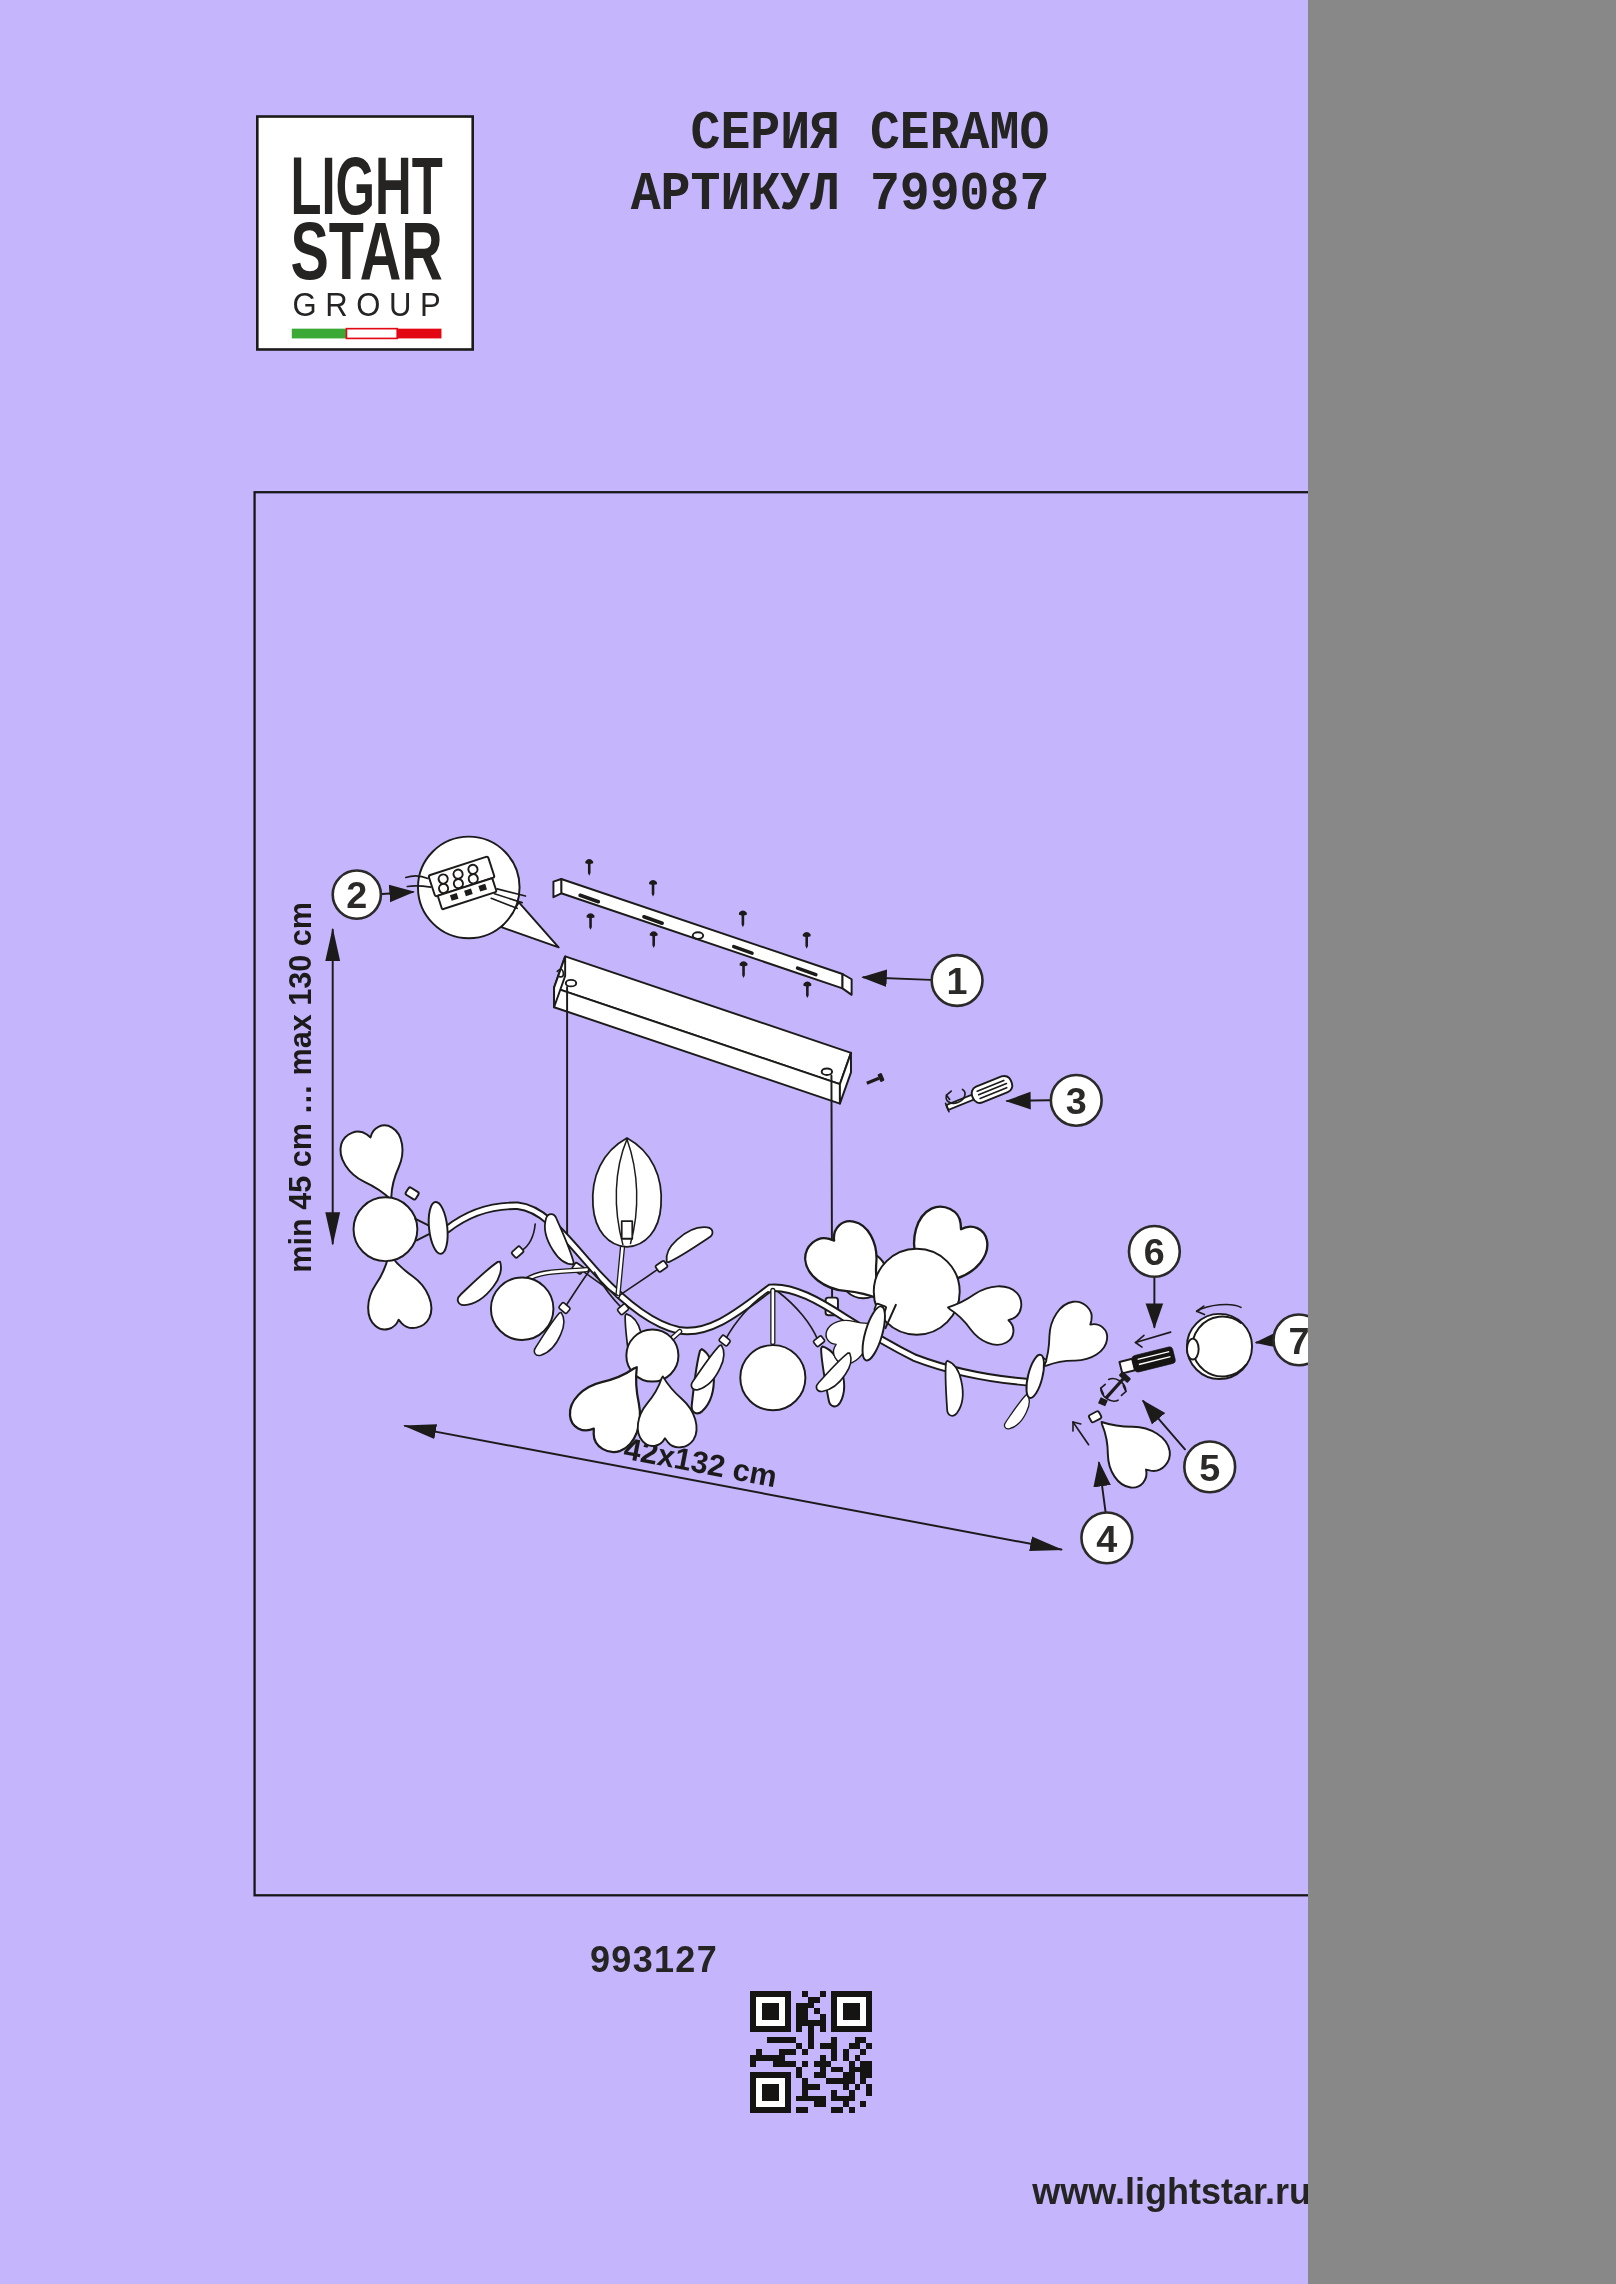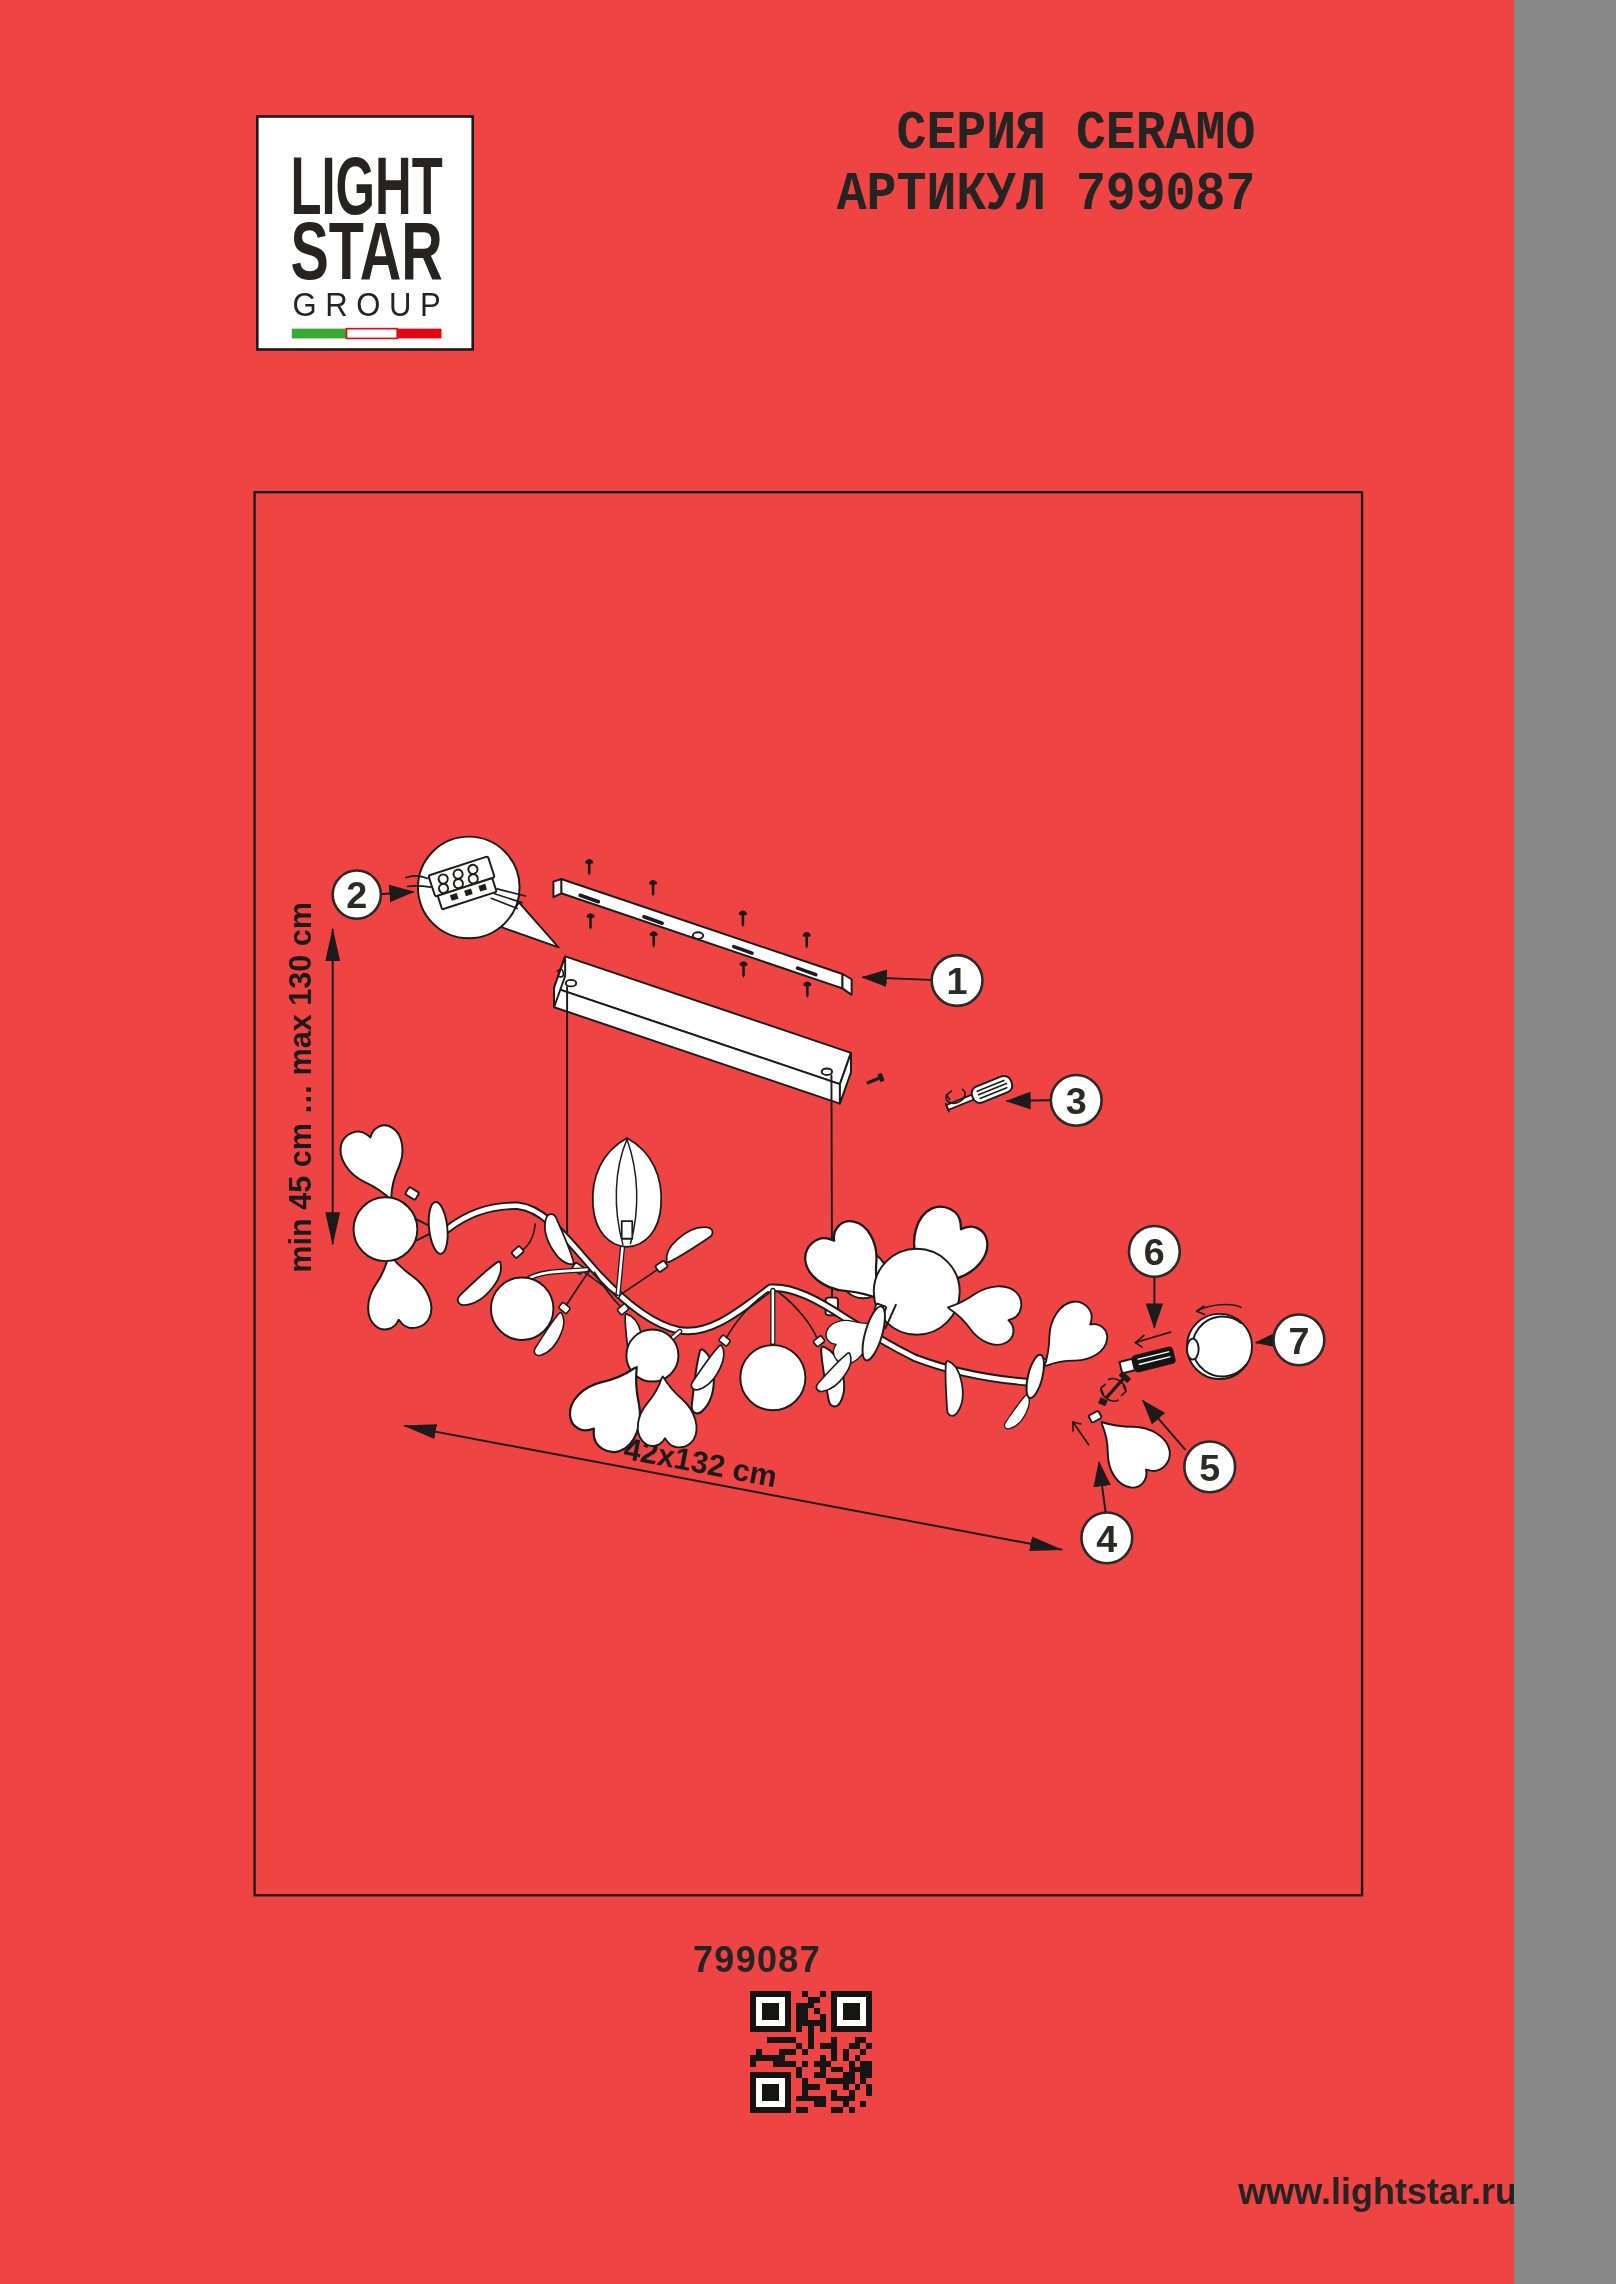--- a/index.html
+++ b/index.html
@@ -1,16 +1,16 @@
 <!DOCTYPE html>
 <html style="font-size:10.4px"><head>
 <meta charset="utf-8">
 <style>
   html,body{margin:0;padding:0;background:#888;}
-  .page{position:relative;width:1514px;height:2284px;background:#ef4444;overflow:hidden;
+  .page{position:relative;width:1308px;height:2284px;background:#c4b5fd;overflow:hidden;
         font-family:"Liberation Sans",sans-serif;color:#1d1b1a;}
   .hdr{position:absolute;right:259px;text-align:right;font-weight:bold;color:#262423;font-family:Liberation Mono, monospace;}
   .hdr .ln{transform:scaleX(0.94);transform-origin:100% 50%;white-space:nowrap;}
   .hdr1{top:104px;font-size:53px;line-height:61px;}
   .hdr2{top:283px;font-size:53px;line-height:55px;}
   .art-num{position:absolute;top:1939px;left:0;width:100%;text-align:center;
            font-size:36px;font-weight:bold;letter-spacing:1.3px;color:#262423;}
   .site{position:absolute;top:2171px;left:3px;width:100%;text-align:right;
         font-size:36px;font-weight:bold;color:#262423;}
   svg{position:absolute;left:0;top:0;}
@@ -315,21 +315,21 @@
       <circle class="callout-circle" cx="1773" cy="1922" r="39"></circle>
       <text class="callout-num" x="1773" y="1943">6</text>
     </g>
     <g>
       <line class="ink" x1="1954" y1="2059" x2="1930" y2="2062" marker-end="url(#mA)"></line>
       <circle class="callout-circle" cx="1995" cy="2058" r="39"></circle>
       <text class="callout-num" x="1995" y="2079">7</text>
     </g>
   </svg>
 
-  <div class="art-num">799087</div>
+  <div class="art-num">993127</div>
   <svg id="qr" style="left:750px;top:1991px" width="122" height="122" viewBox="0 0 21 21" shape-rendering="crispEdges">
       <rect x="9" y="0" width="1" height="1" fill="#161412"></rect>
       <rect x="12" y="0" width="1" height="1" fill="#161412"></rect>
       <rect x="10" y="1" width="1" height="1" fill="#161412"></rect>
       <rect x="11" y="1" width="1" height="1" fill="#161412"></rect>
       <rect x="8" y="2" width="1" height="1" fill="#161412"></rect>
       <rect x="9" y="2" width="1" height="1" fill="#161412"></rect>
       <rect x="10" y="2" width="1" height="1" fill="#161412"></rect>
       <rect x="8" y="3" width="1" height="1" fill="#161412"></rect>
       <rect x="9" y="3" width="1" height="1" fill="#161412"></rect>

